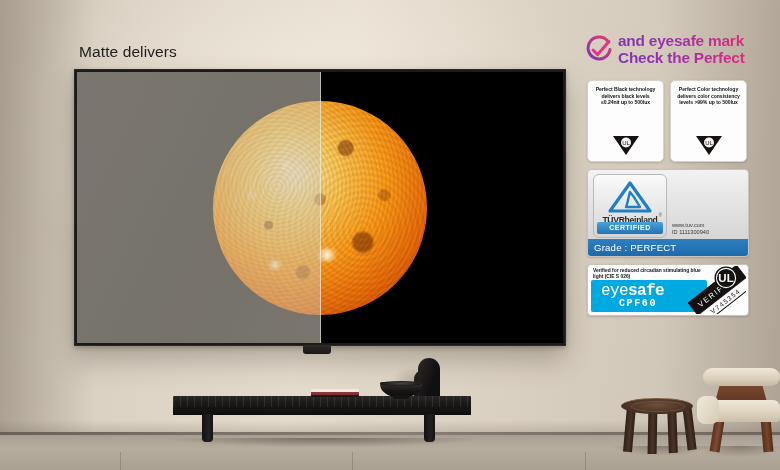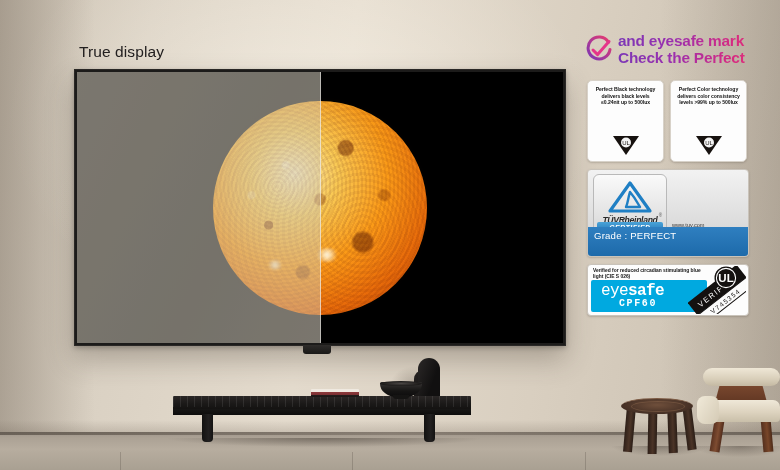--- a/index.html
+++ b/index.html
@@ -296,21 +296,21 @@
 
   .card-tuv{
     width:160px;height:86px;margin-top:7px;position:relative;overflow:hidden;
     background:linear-gradient(180deg,#f2f2f2,#dcdcdc 62%,#cfcfcf 100%);
     border:1px solid #c9c3ba;border-radius:4px;
     box-shadow:0 1px 2px rgba(60,50,40,.22);
   }
   .tuv-logo{
     position:absolute;left:5px;top:4px;width:72px;height:62px;
     background:linear-gradient(180deg,#fafafa,#e6e6e6 55%,#d4d4d4);
-    border:1px solid #b9b9b9;border-radius:6px;font-style:italic;
+    border:1px solid #b9b9b9;border-radius:6px;
   }
   .tuv-tri{position:absolute;left:12px;top:5px;width:48px;height:34px;}
   .tuv-name{
     position:absolute;left:0;top:40px;width:72px;text-align:center;
     font-size:8.6px;font-weight:bold;color:#2a2a2a;letter-spacing:-.3px;
   }
   .tuv-reg{position:absolute;right:4px;top:38px;font-size:4.5px;color:#555;}
   .tuv-cert{
     position:absolute;left:3px;bottom:3px;width:66px;height:12px;
     background:linear-gradient(180deg,#4aa3d8,#1f72b5);
@@ -319,21 +319,21 @@
   }
   .tuv-claim{
     position:absolute;left:84px;top:8px;width:72px;
     font-size:8.2px;line-height:10.2px;color:#2d2d2d;
   }
   .tuv-url{
     position:absolute;left:84px;top:52px;width:72px;
     font-size:5.6px;line-height:7.4px;color:#3a3a3a;
   }
   .tuv-grade{
-    position:absolute;left:0;bottom:0;width:160px;height:29px;
+    position:absolute;left:0;bottom:0;width:160px;height:17px;
     background:linear-gradient(180deg,#2f7fc0,#1d6aaa);
     color:#fff;font-size:9.6px;line-height:17px;padding-left:6px;
     box-sizing:border-box;letter-spacing:.2px;
   }
 
   .card-eye{
     width:160px;height:50px;margin-top:7px;position:relative;overflow:hidden;
     background:#fdfdfd;border:1px solid #c9c3ba;border-radius:4px;
     box-shadow:0 1px 2px rgba(60,50,40,.22);
   }
@@ -366,21 +366,21 @@
   <div class="wall-shadow-right"></div>
   <div class="baseboard-shadow"></div>
   <div class="floor"></div>
   <div class="floor-line"></div>
   <div class="floor-seam" style="left:120px"></div>
   <div class="floor-seam" style="left:352px"></div>
   <div class="floor-seam" style="left:585px"></div>
 
   <div class="tv-wall-glow"></div>
 
-  <div class="label" id="lbl-matte">True display</div>
+  <div class="label" id="lbl-matte">Matte delivers</div>
 
   <div class="tv">
     <div class="tv-screen">
       <div class="half-matte"></div>
       <div class="half-perfect"></div>
 
       <div class="sun-wrap">
         <div class="sun-flare"></div>
         <div class="sun sun-core">
           <div class="sun-speck"></div>

